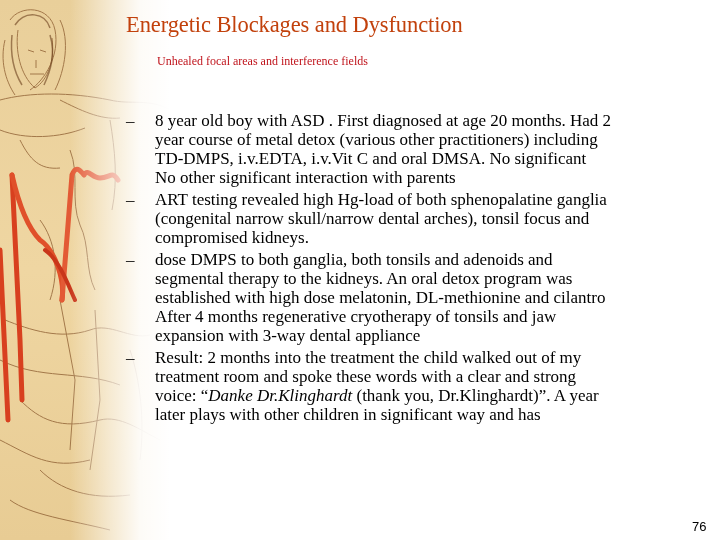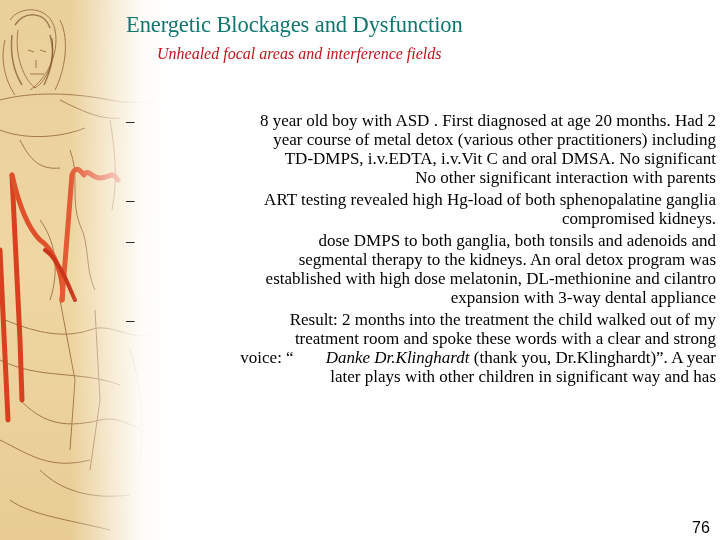--- a/index.html
+++ b/index.html
@@ -12,45 +12,45 @@
       position: absolute; left: 0; top: 0; width: 360px; height: 540px;
       overflow: hidden;
     }
     .art svg { display: block; }
     .fade {
       position: absolute; left: 0; top: 0; width: 360px; height: 540px;
       background: linear-gradient(to right, rgba(255,255,255,0) 0px, rgba(255,255,255,0) 70px, rgba(255,255,255,0.55) 110px, rgba(255,255,255,0.92) 140px, #ffffff 170px, #ffffff 360px);
     }
     .title {
       position: absolute; left: 126px; top: 12px;
-      font-size: 22.5px; color: #0f766e; white-space: nowrap;
+      font-size: 22.5px; color: #c2410c; white-space: nowrap;
       letter-spacing: -0.1px;
     }
     .subtitle {
-      position: absolute; left: 157px; top: 45px;
-      font-size: 16px; color: #c0141c; white-space: nowrap; font-style: italic;
+      position: absolute; left: 157px; top: 54px;
+      font-size: 12px; color: #c0141c; white-space: nowrap;
     }
     .bullets {
       position: absolute; left: 126px; top: 111px; width: 590px;
       margin: 0; padding: 0; list-style: none;
     }
     .bullet {
       position: relative; padding-left: 29px; margin-bottom: 3px;
       font-size: 17px; line-height: 19px; color: #000;
     }
     .dash {
       position: absolute; left: 0; top: 0; width: 16px;
     }
-    .line { display: block; white-space: nowrap; text-align: right; }
+    .line { display: block; white-space: nowrap; }
     .page-num {
       position: absolute; left: 692px; top: 519px;
       font-family: "Liberation Sans", "DejaVu Sans", sans-serif;
-      font-size: 16px; color: #000;
+      font-size: 13px; color: #000;
     }
-    em { font-style: italic; margin-left: 32px; }
+    em { font-style: italic; }
   </style>
 </head>
 <body>
 
 <div class="art">
   <svg width="360" height="540" viewBox="0 0 360 540" xmlns="http://www.w3.org/2000/svg">
     <defs>
       <linearGradient id="parch" x1="0" y1="0" x2="0" y2="1">
         <stop offset="0" stop-color="#e9cf9a"></stop>
         <stop offset="0.5" stop-color="#efd6a2"></stop>
@@ -106,27 +106,29 @@
   <li class="bullet">
     <span class="dash">–</span>
     <span class="line">8 year old boy with ASD . First diagnosed at age 20 months. Had 2</span>
     <span class="line">year course of metal detox (various other practitioners) including</span>
     <span class="line">TD-DMPS, i.v.EDTA, i.v.Vit C and oral DMSA. No significant</span>
     <span class="line">No other significant interaction with parents</span>
   </li>
   <li class="bullet">
     <span class="dash">–</span>
     <span class="line">ART testing revealed high Hg-load of both sphenopalatine ganglia</span>
+    <span class="line">(congenital narrow skull/narrow dental arches), tonsil focus and</span>
     <span class="line">compromised kidneys.</span>
   </li>
   <li class="bullet">
     <span class="dash">–</span>
     <span class="line">dose DMPS to both ganglia, both tonsils and adenoids and</span>
     <span class="line">segmental therapy to the kidneys. An oral detox program was</span>
     <span class="line">established with high dose melatonin, DL-methionine and cilantro</span>
+    <span class="line">After 4 months regenerative cryotherapy of tonsils and jaw</span>
     <span class="line">expansion with 3-way dental appliance</span>
   </li>
   <li class="bullet">
     <span class="dash">–</span>
     <span class="line">Result: 2 months into the treatment the child walked out of my</span>
     <span class="line">treatment room and spoke these words with a clear and strong</span>
     <span class="line"><span>voice: “</span><em>Danke Dr.Klinghardt</em><span> (thank you, Dr.Klinghardt)”. A year</span></span>
     <span class="line">later plays with other children in significant way and has</span>
   </li>
 </ul>

